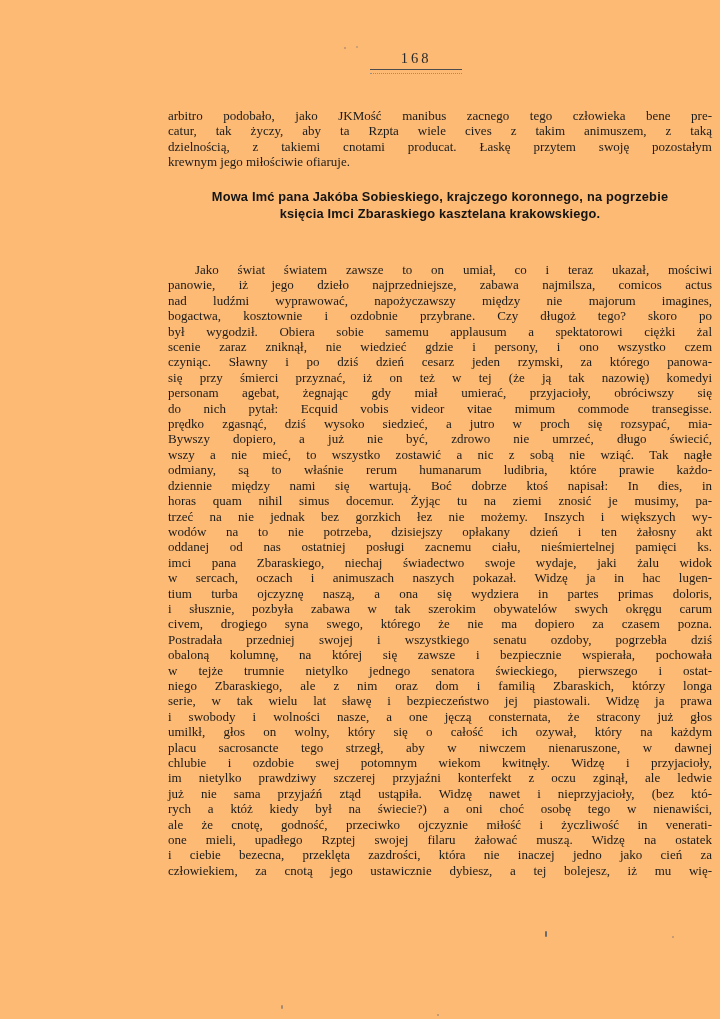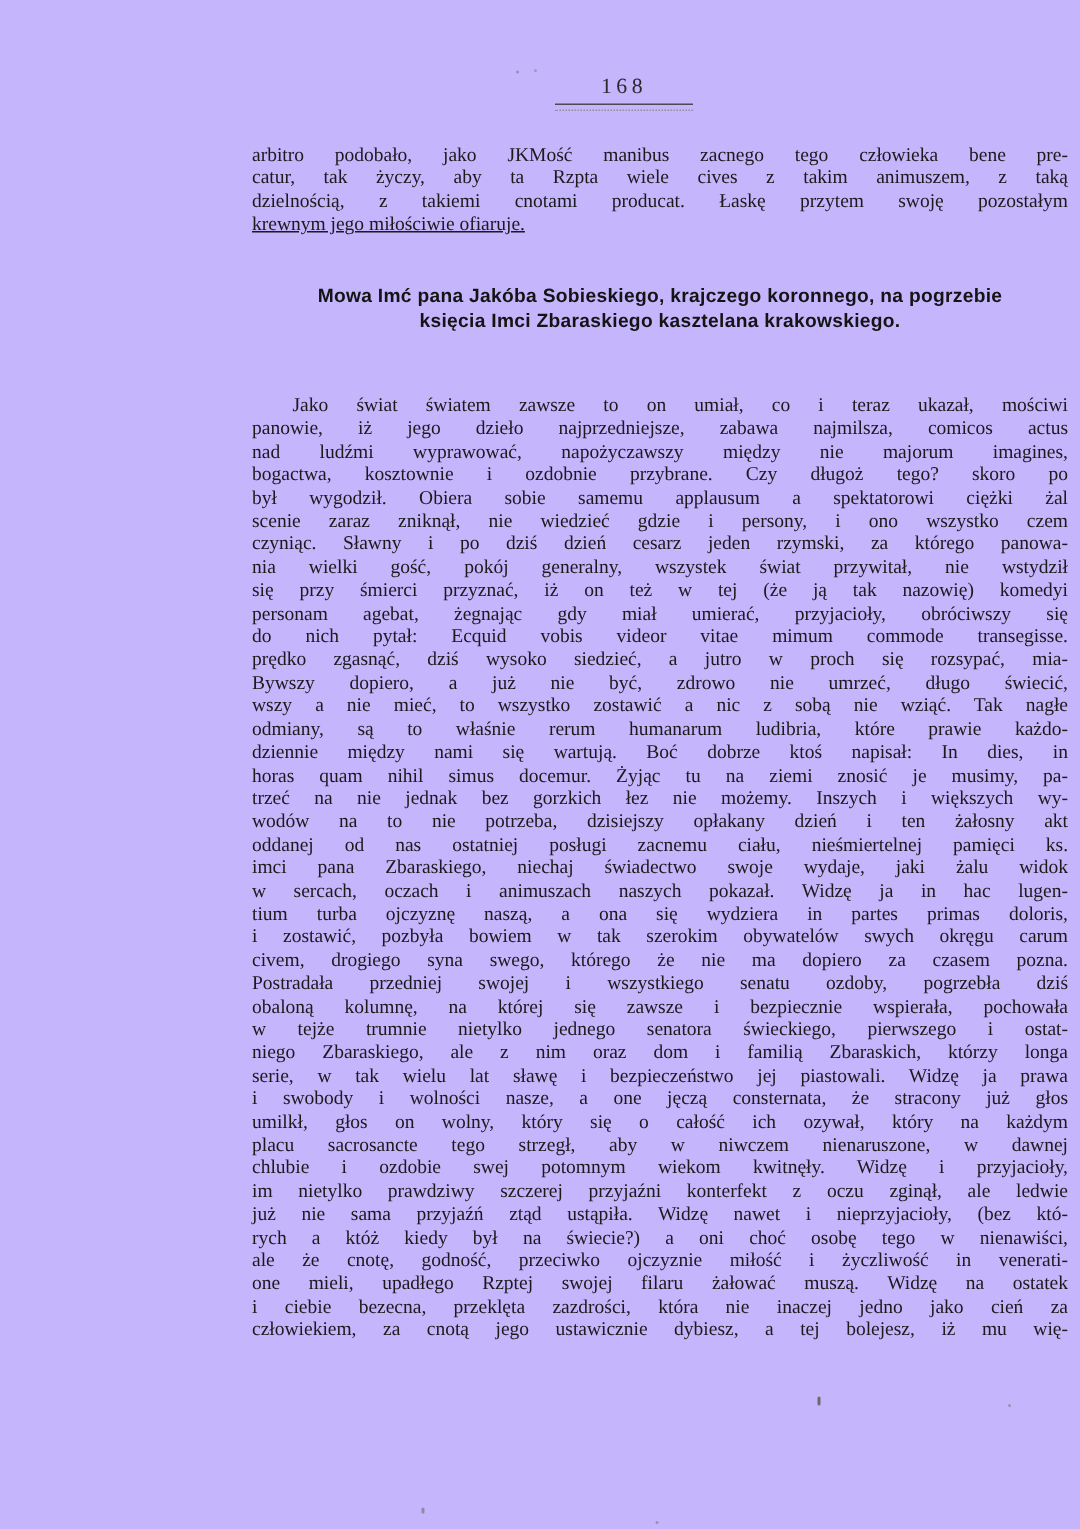--- a/index.html
+++ b/index.html
@@ -2,21 +2,21 @@
 <html lang="pl"><head>
 <meta charset="utf-8">
 <style>
   html, body { margin: 0; padding: 0; }
   body { background: #ffffff; }
 
   .page {
     position: relative;
     width: 720px;
     height: 1019px;
-    background: #c4b5fd;
+    background: #fdba74;
     overflow: hidden;
     color: #1b1b1b;
   }
 
   
   .folio {
     position: absolute;
     top: 49px;
     left: 370px;
     width: 92px;
@@ -44,24 +44,24 @@
     width: 544px;
     font-family: "Liberation Serif", serif;
     font-size: 13px;
     line-height: 15.4px;
     color: #1b1b1b;
   }
   .tline {
     text-align: justify;
     text-align-last: justify;
   }
-  .last-ragged .tline:last-child { text-align-last: left; text-decoration: underline; }
+  .last-ragged .tline:last-child { text-align-last: left; }
   .body-para .tline:first-child { padding-left: 27px; }
 
-  .intro { top: 95px; }
+  .intro { top: 108px; }
   .body-para { top: 262px; }
 
   
   .heading {
     position: absolute;
     top: 188px;
     left: 140px;
     width: 600px;
     margin: 0;
     font-family: "Liberation Sans", sans-serif;
@@ -114,37 +114,36 @@
     </h2>
 
   <div class="para body-para">
       <div class="tline">Jako świat światem zawsze to on umiał, co i teraz ukazał, mościwi</div>
       <div class="tline">panowie, iż jego dzieło najprzedniejsze, zabawa najmilsza, comicos actus</div>
       <div class="tline">nad ludźmi wyprawować, napożyczawszy między nie majorum imagines,</div>
       <div class="tline">bogactwa, kosztownie i ozdobnie przybrane. Czy długoż tego? skoro po</div>
       <div class="tline">był wygodził. Obiera sobie samemu applausum a spektatorowi ciężki żal</div>
       <div class="tline">scenie zaraz zniknął, nie wiedzieć gdzie i persony, i ono wszystko czem</div>
       <div class="tline">czyniąc. Sławny i po dziś dzień cesarz jeden rzymski, za którego panowa-</div>
-      <div class="tline">nia wielki gość, pokój generalny, wszystek świat przywitał, nie wstydził</div>
       <div class="tline">się przy śmierci przyznać, iż on też w tej (że ją tak nazowię) komedyi</div>
       <div class="tline">personam agebat, żegnając gdy miał umierać, przyjacioły, obróciwszy się</div>
       <div class="tline">do nich pytał: Ecquid vobis videor vitae mimum commode transegisse.</div>
       <div class="tline">prędko zgasnąć, dziś wysoko siedzieć, a jutro w proch się rozsypać, mia-</div>
       <div class="tline">Bywszy dopiero, a już nie być, zdrowo nie umrzeć, długo świecić,</div>
       <div class="tline">wszy a nie mieć, to wszystko zostawić a nic z sobą nie wziąć. Tak nagłe</div>
       <div class="tline">odmiany, są to właśnie rerum humanarum ludibria, które prawie każdo-</div>
       <div class="tline">dziennie między nami się wartują. Boć dobrze ktoś napisał: In dies, in</div>
       <div class="tline">horas quam nihil simus docemur. Żyjąc tu na ziemi znosić je musimy, pa-</div>
       <div class="tline">trzeć na nie jednak bez gorzkich łez nie możemy. Inszych i większych wy-</div>
       <div class="tline">wodów na to nie potrzeba, dzisiejszy opłakany dzień i ten żałosny akt</div>
       <div class="tline">oddanej od nas ostatniej posługi zacnemu ciału, nieśmiertelnej pamięci ks.</div>
       <div class="tline">imci pana Zbaraskiego, niechaj świadectwo swoje wydaje, jaki żalu widok</div>
       <div class="tline">w sercach, oczach i animuszach naszych pokazał. Widzę ja in hac lugen-</div>
       <div class="tline">tium turba ojczyznę naszą, a ona się wydziera in partes primas doloris,</div>
-      <div class="tline">i zostawić, pozbyła bowiem w tak szerokim obywatelów swych okręgu carum</div>
+      <div class="tline">i słusznie, pozbyła zabawa w tak szerokim obywatelów swych okręgu carum</div>
       <div class="tline">civem, drogiego syna swego, którego że nie ma dopiero za czasem pozna.</div>
       <div class="tline">Postradała przedniej swojej i wszystkiego senatu ozdoby, pogrzebła dziś</div>
       <div class="tline">obaloną kolumnę, na której się zawsze i bezpiecznie wspierała, pochowała</div>
       <div class="tline">w tejże trumnie nietylko jednego senatora świeckiego, pierwszego i ostat-</div>
       <div class="tline">niego Zbaraskiego, ale z nim oraz dom i familią Zbaraskich, którzy longa</div>
       <div class="tline">serie, w tak wielu lat sławę i bezpieczeństwo jej piastowali. Widzę ja prawa</div>
       <div class="tline">i swobody i wolności nasze, a one jęczą consternata, że stracony już głos</div>
       <div class="tline">umilkł, głos on wolny, który się o całość ich ozywał, który na każdym</div>
       <div class="tline">placu sacrosancte tego strzegł, aby w niwczem nienaruszone, w dawnej</div>
       <div class="tline">chlubie i ozdobie swej potomnym wiekom kwitnęły. Widzę i przyjacioły,</div>

